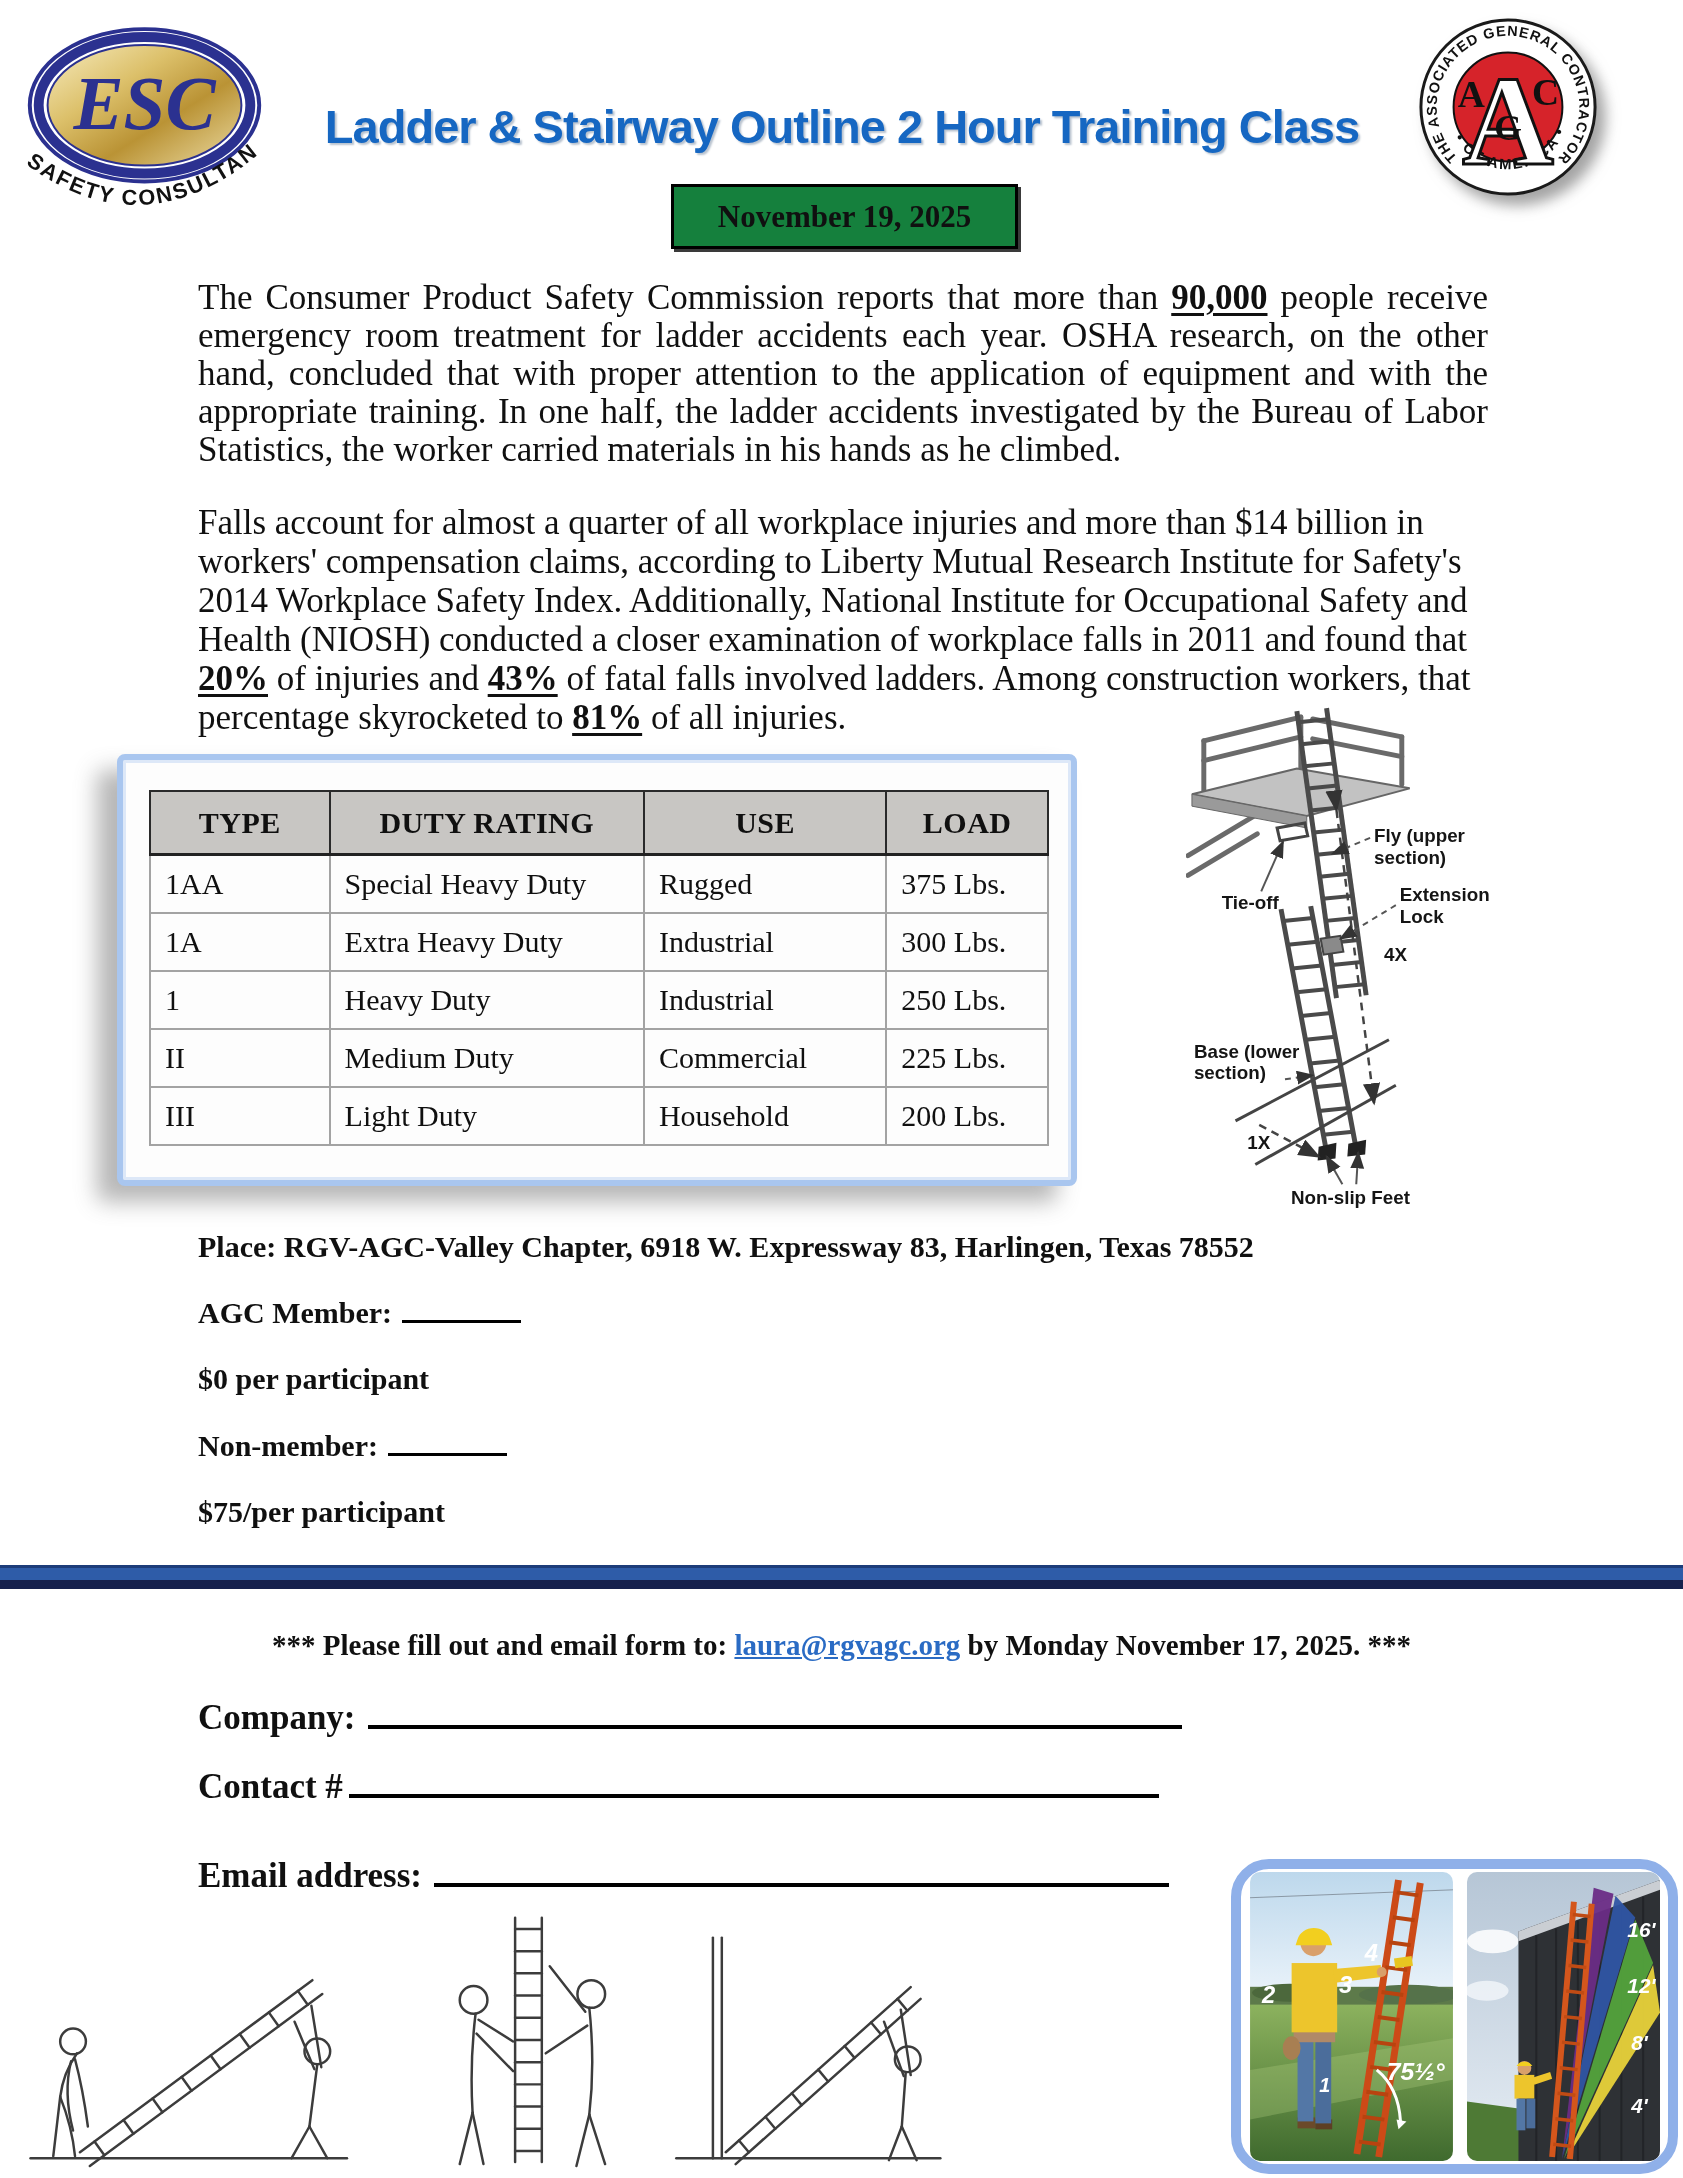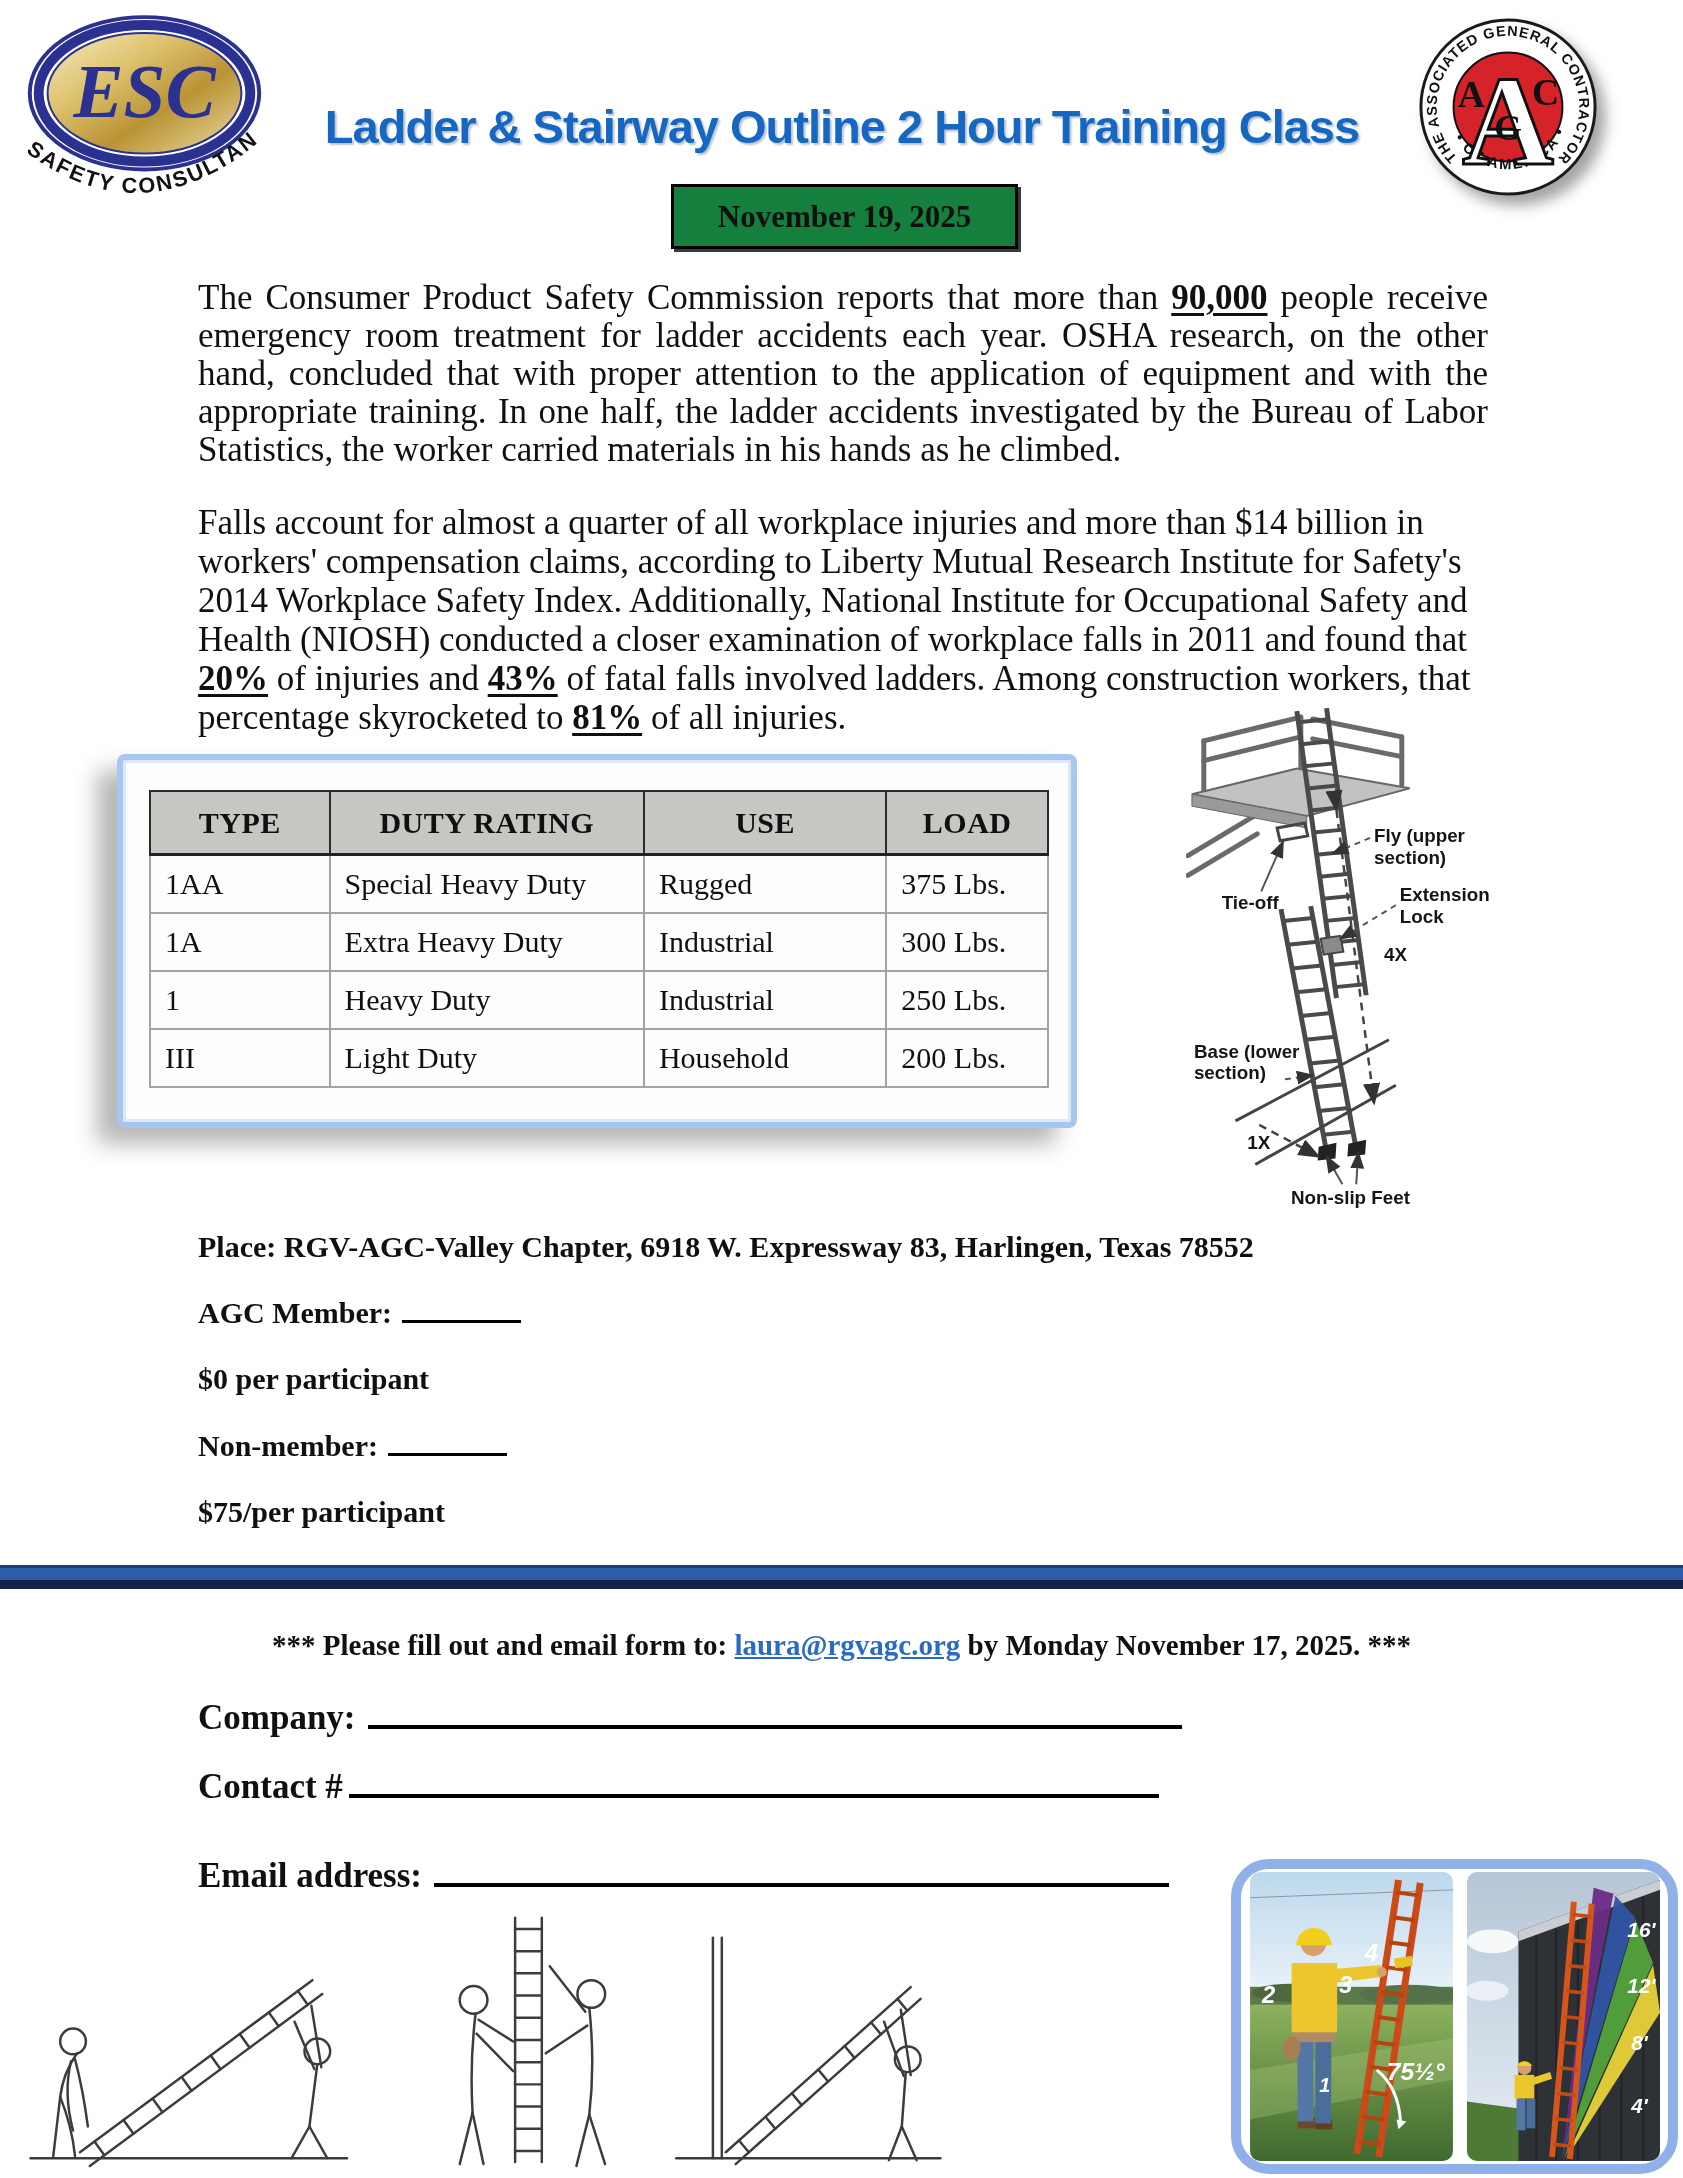--- a/index.html
+++ b/index.html
@@ -1,21 +1,21 @@
 <!DOCTYPE html>
 <html><head>
 <meta charset="utf-8">
 <style>
   html,body{margin:0;padding:0;background:#ffffff;}
   .page{
     position:relative;width:1683px;height:2178px;background:#ffffff;overflow:hidden;
     font-family:"Liberation Serif","DejaVu Serif",serif;color:#101010;
   }
   
-  .esc-logo{position:absolute;left:10px;top:6px;}
+  .esc-logo{position:absolute;left:10px;top:18px;}
   .page-title{
     position:absolute;left:248px;top:99px;width:1188px;text-align:center;
     font-family:"Liberation Sans","DejaVu Sans",sans-serif;font-weight:bold;
     font-size:47px;color:#1667c2;text-shadow:2px 2px 2px #b9c3cf;letter-spacing:-1px;
   }
   .agc-logo{position:absolute;left:1414px;top:8px;filter:drop-shadow(9px 10px 7px rgba(90,90,90,.55));}
   .date-box{
     position:absolute;left:671px;top:184px;width:341px;height:59px;line-height:59px;
     border:3px solid #000;box-shadow:3px 3px 0 #3a3a3a;text-align:center;
     font-weight:bold;font-size:31px;background:#15803d;
@@ -147,20 +147,26 @@
             <td>Industrial</td>
             <td>300 Lbs.</td>
           </tr>
           <tr>
             <td>1</td>
             <td>Heavy Duty</td>
             <td>Industrial</td>
             <td>250 Lbs.</td>
           </tr>
           <tr>
+            <td>II</td>
+            <td>Medium Duty</td>
+            <td>Commercial</td>
+            <td>225 Lbs.</td>
+          </tr>
+          <tr>
             <td>III</td>
             <td>Light Duty</td>
             <td>Household</td>
             <td>200 Lbs.</td>
           </tr>
         </tbody>
     </table>
   </div>
 
   <div class="ladder-diagram">

